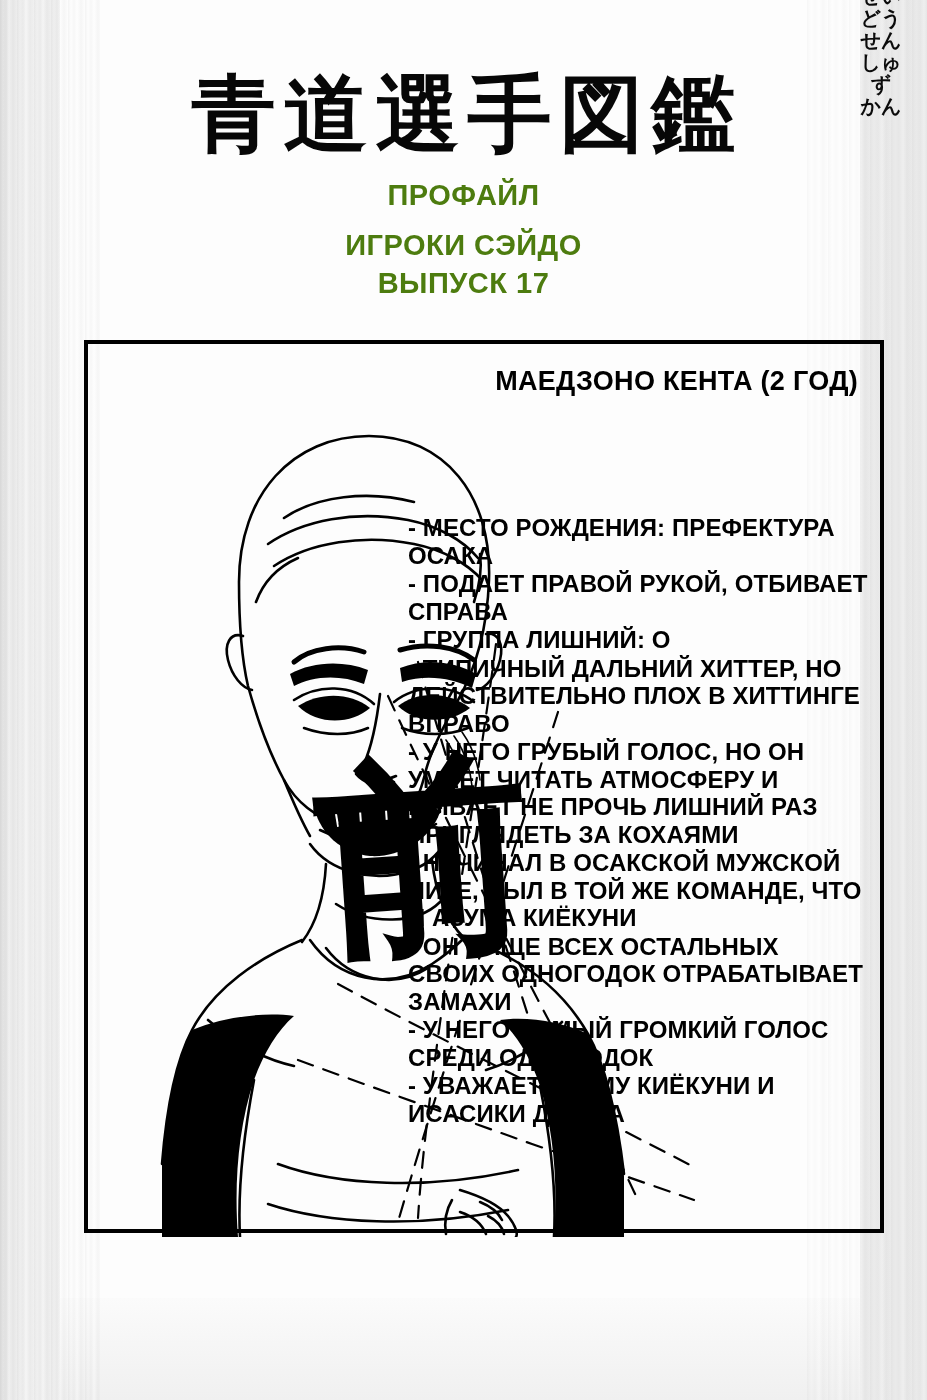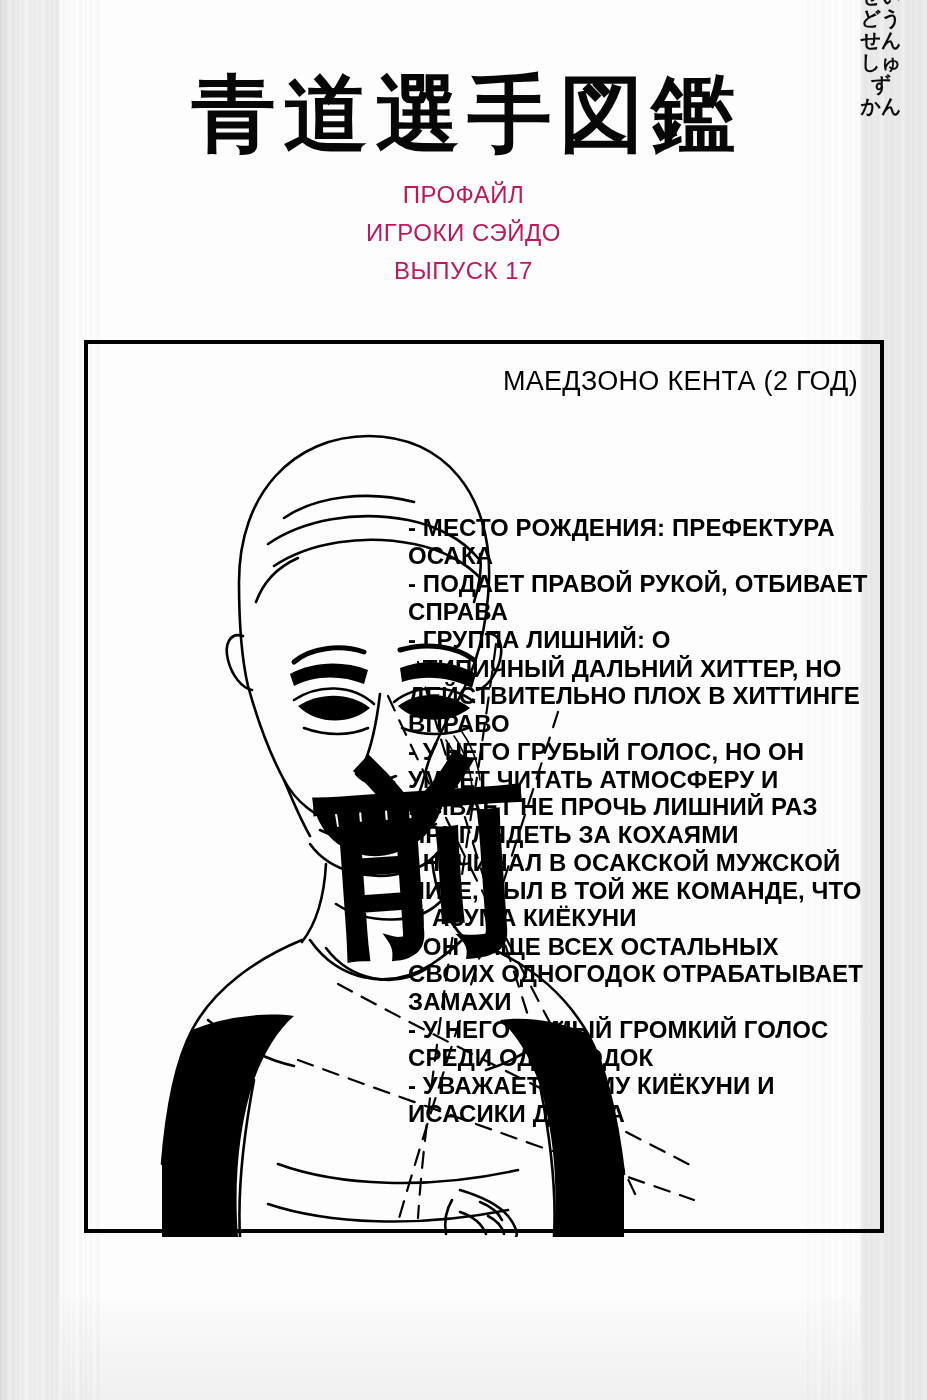--- a/index.html
+++ b/index.html
@@ -92,41 +92,41 @@
     font-size: 84px;
     line-height: 92px;
     font-family: "DejaVu Sans", sans-serif;
     font-weight: 700;
     color: #070707;
     text-align: center;
     letter-spacing: 0;
   }
   .subtitle {
     margin-top: 16px;
-    font-size: 24px;
+    font-size: 29px;
     line-height: 38px;
-    font-weight: 400;
-    color: #be185d;
+    font-weight: 700;
+    color: #4d7c0f;
     letter-spacing: .5px;
   }
 
   
   .frame {
     position: absolute;
     left: 84px; top: 340px;
     width: 800px; height: 893px;
     border: 4px solid #000;
     background: transparent;
     box-sizing: border-box;
   }
   .name-title {
     position: absolute;
     right: 22px; top: 22px;
     font-size: 27px;
-    font-weight: 400;
+    font-weight: 700;
     color: #000;
     letter-spacing: .3px;
   }
 
   
   .stats {
     position: absolute;
     left: 320px; top: 170px;
     width: 462px;
     font-size: 24px;
@@ -180,21 +180,21 @@
   </div>
   <div class="kanji-row">
     <div class="kanji">青</div>
     <div class="kanji">道</div>
     <div class="kanji">選</div>
     <div class="kanji">手</div>
     <div class="kanji">図</div>
     <div class="kanji">鑑</div>
   </div>
   <div class="subtitle">ПРОФАЙЛ</div>
-  <div class="subtitle" style="margin-top:0">ИГРОКИ СЭЙДО</div>
+  <div class="subtitle" style="margin-top:12px">ИГРОКИ СЭЙДО</div>
   <div class="subtitle" style="margin-top:0">ВЫПУСК 17</div>
 </div>
 
 <div class="frame">
 
   <div class="art">
     <svg width="800" height="893" viewBox="0 0 800 893" xmlns="http://www.w3.org/2000/svg">
       <defs>
         <clipPath id="frameclip">
             <rect x="0" y="0" width="800" height="893"></rect>

